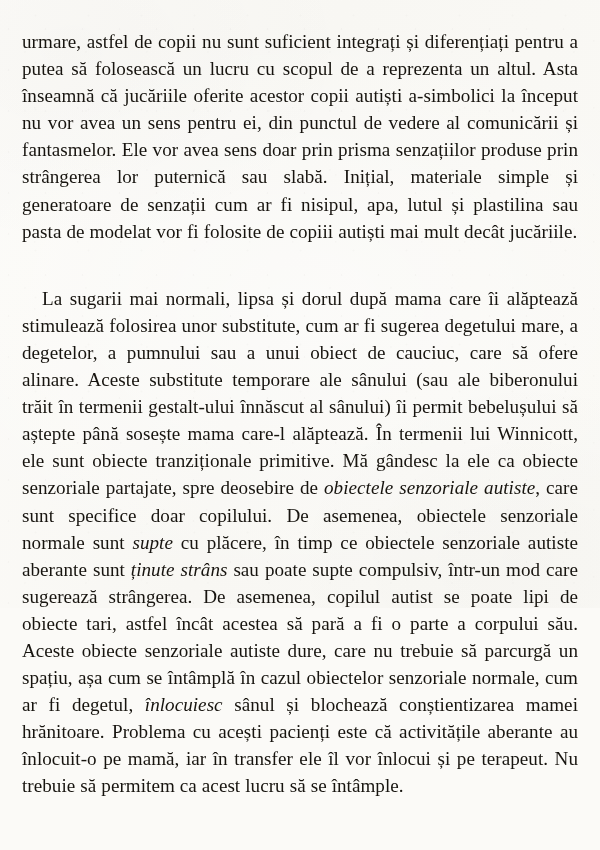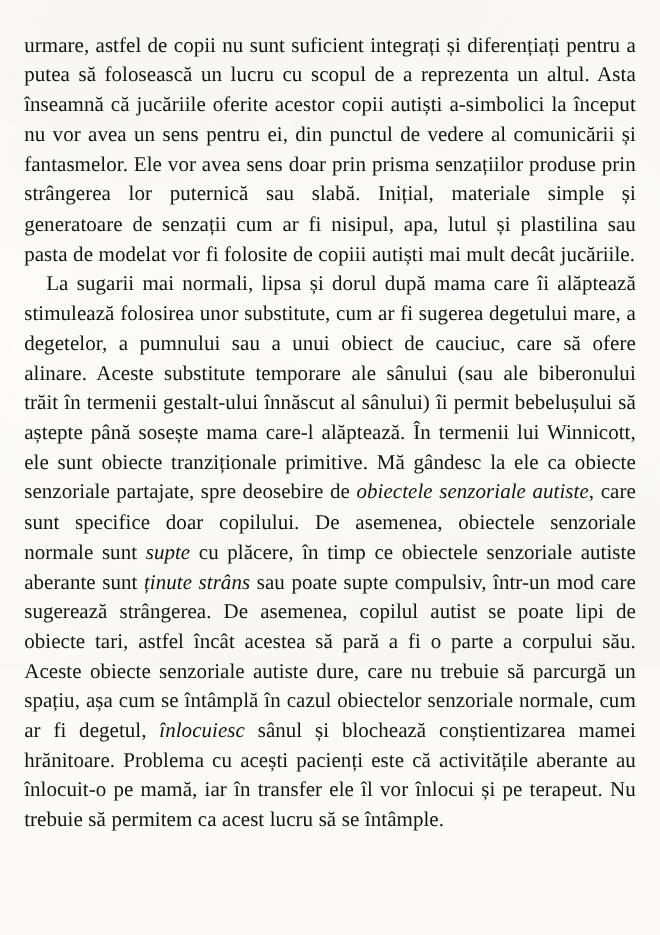--- a/index.html
+++ b/index.html
@@ -60,20 +60,21 @@
   }
 
   .textblock p {
     margin: 0;
     text-indent: 0;
     hyphens: manual;
   }
 
   .textblock p.indented {
     text-indent: 20px;
+    margin-top: 40px;
   }
 
   
   .textblock p:last-child {
     text-align: justify;
   }
 
   em {
     font-style: italic;
   }

